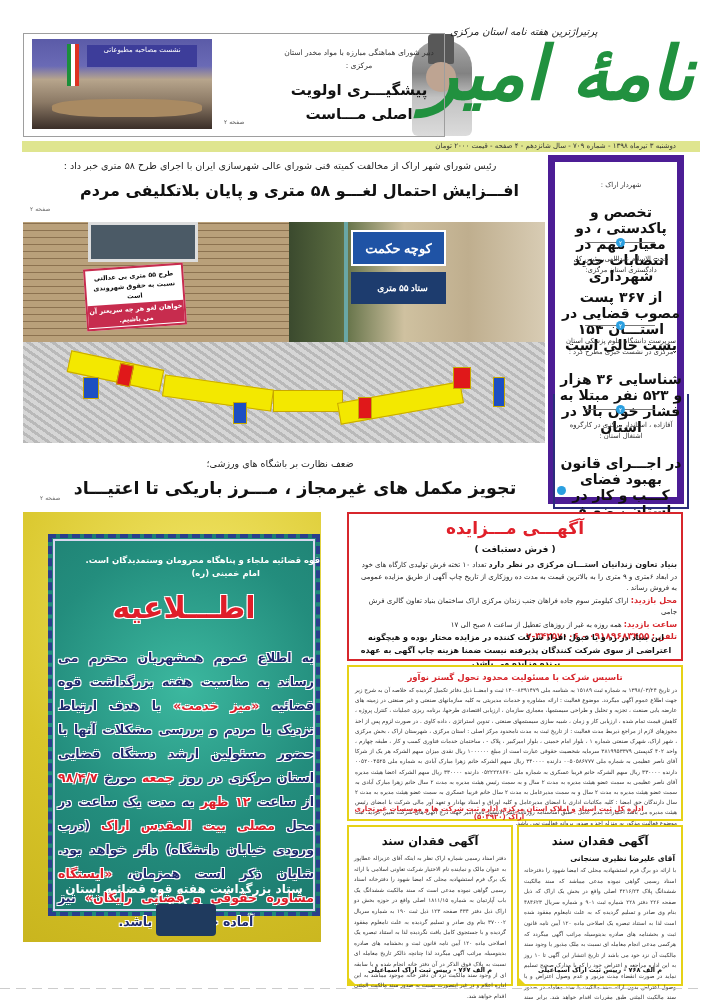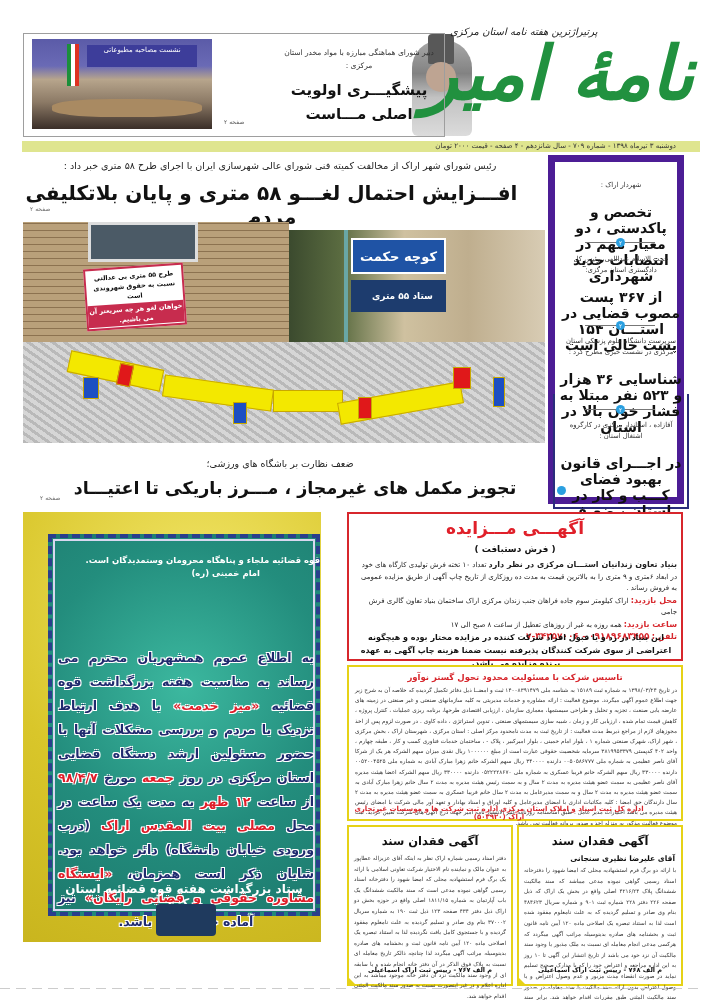--- a/index.html
+++ b/index.html
@@ -23,28 +23,28 @@
   .teaser-photo { position: absolute; left: 8px; top: 5px; width: 180px; height: 90px; background: linear-gradient(180deg,#5b5ba8 0%,#6a6ab5 30%,#b7a58c 45%,#8c7a66 70%,#3a2e28 100%); }
   .teaser-photo .banner { position: absolute; left: 55px; top: 6px; width: 110px; height: 22px; background: #3d3d9a; color: #fff; font-size: 7px; text-align: center; line-height: 11px; }
   .teaser-photo .flag { position: absolute; left: 35px; top: 5px; width: 12px; height: 42px; background: linear-gradient(90deg,#1b8f3b 33%,#fff 33%,#fff 66%,#d32 66%); }
   .teaser-photo .table { position: absolute; left: 20px; top: 60px; width: 150px; height: 18px; background: #a98a62; border-radius: 40%; }
   .teaser-kicker { position: absolute; right: 10px; top: 12px; width: 150px; font-size: 7.5px; text-align: center; line-height: 13px; color: #333; }
   .teaser-title { position: absolute; right: 10px; top: 44px; width: 150px; font-size: 15px; font-weight: bold; text-align: center; line-height: 24px; }
   .teaser-sig { position: absolute; left: 200px; top: 84px; font-size: 6px; color: #555; }
 
   
   .lead-kicker { position: absolute; left: 30px; top: 160px; width: 500px; font-size: 9.5px; text-align: center; color: #222; }
-  .lead-title { position: absolute; left: 24px; top: 181px; width: 495px; font-size: 20px; font-weight: bold; text-align: center; color: #111; letter-spacing: -0.3px; }
+  .lead-title { position: absolute; left: 52px; top: 181px; width: 495px; font-size: 16px; font-weight: bold; text-align: center; color: #111; letter-spacing: -0.3px; }
   .sig { font-size: 6px; color: #666; position: absolute; }
   .lead-photos { position: absolute; left: 23px; top: 222px; width: 522px; height: 221px; }
   .photo-wall { position: absolute; left: 0; top: 0; width: 266px; height: 120px; background: repeating-linear-gradient(0deg,#b9a07a 0 6px,#8c7250 6px 7px); }
   .photo-wall .window { position: absolute; left: 65px; top: 0; width: 110px; height: 40px; background: #4b5a66; border: 3px solid #ddd; }
   .photo-wall .sign { position: absolute; left: 62px; top: 44px; width: 100px; height: 62px; background: #fff; border: 2px solid #c72c4e; transform: rotate(-4deg); font-size: 6.5px; font-weight: bold; text-align: center; line-height: 10px; padding-top: 3px; }
   .photo-wall .sign .red { background: #c72c4e; color: #fff; margin-top: 2px; padding: 1px 0; }
-  .photo-street { position: absolute; left: 266px; top: 8px; width: 256px; height: 120px; background: linear-gradient(90deg,#3b4a2e 0%,#5a6b40 20%,#cfc1a0 45%,#bfae8e 70%,#d8ccb4 100%); }
+  .photo-street { position: absolute; left: 266px; top: 0; width: 256px; height: 120px; background: linear-gradient(90deg,#3b4a2e 0%,#5a6b40 20%,#cfc1a0 45%,#bfae8e 70%,#d8ccb4 100%); font-family: Liberation Serif, serif; }
   .photo-street .sign1 { position: absolute; left: 62px; top: 8px; width: 95px; height: 36px; background: #1f53a5; border: 2px solid #fff; color: #fff; font-size: 13px; font-weight: bold; text-align: center; line-height: 34px; }
   .photo-street .sign2 { position: absolute; left: 62px; top: 50px; width: 95px; height: 32px; background: #1d3c6e; color: #fff; font-size: 9px; font-weight: bold; text-align: center; line-height: 32px; padding-left: 8px; }
   .photo-street .pole { position: absolute; left: 55px; top: 0; width: 4px; height: 120px; background: #69a7a6; }
   .photo-map { position: absolute; left: 0; top: 120px; width: 522px; height: 101px; background: repeating-linear-gradient(35deg,#b9b9b9 0 3px,#d6d6d6 3px 7px), #cacaca; overflow: hidden; }
   .plot { position: absolute; height: 22px; background: #f3e800; border: 1px solid #c8a800; }
   .plot.r { background: #e0181a; }
   .plot.b { background: #1d4fc2; }
 
   .sub-kicker { position: absolute; left: 30px; top: 458px; width: 500px; font-size: 9.5px; text-align: center; color: #222; }
   .sub-title { position: absolute; left: 60px; top: 478px; width: 470px; font-size: 17.5px; font-weight: bold; text-align: center; color: #111; }
@@ -192,20 +192,21 @@
     </div>
     <div class="sb-corner"></div>
   </div>
 
   <div class="notice">
     <div class="notice-frame">
       <div class="notice-quote">
         <div>قوه قضائیه ملجاء و پناهگاه محرومان وستمدیدگان است.</div>
         <div style="padding-right:60px;">امام خمینی (ره)</div>
       </div>
+      <div class="notice-title">اطـــلاعیه</div>
       <div class="notice-body">
         <span>به اطلاع عموم همشهریان محترم می رساند به مناسبت هفته بزرگداشت قوه قضائیه </span><span class="hl">«میز خدمت»</span><span> با هدف ارتباط نزدیک با مردم و بررسی مشکلات آنها با حضور مسئولین ارشد دستگاه قضایی استان مرکزی در روز </span><span class="hl">جمعه</span><span> مورخ </span><span class="hl">۹۸/۴/۷</span><span> از ساعت </span><span class="hl">۱۲ ظهر</span><span> به مدت یک ساعت در محل </span><span class="hl">مصلی بیت المقدس اراک</span><span> (درب ورودی خیابان دانشگاه) دائر خواهد بود. شایان ذکر است همزمان، </span><span class="hl">«ایستگاه مشاوره حقوقی و قضایی رایگان»</span><span> نیز آماده خدمت می باشد.</span>
       </div>
       <div class="notice-sign">ستاد بزرگداشت هفته قوه قضائیه استان مرکزی</div>
       <div class="notice-emblem"></div>
     </div>
   </div>
 
   <div class="auction">
     <div class="auction-title">آگهـــی مـــزایده</div>

